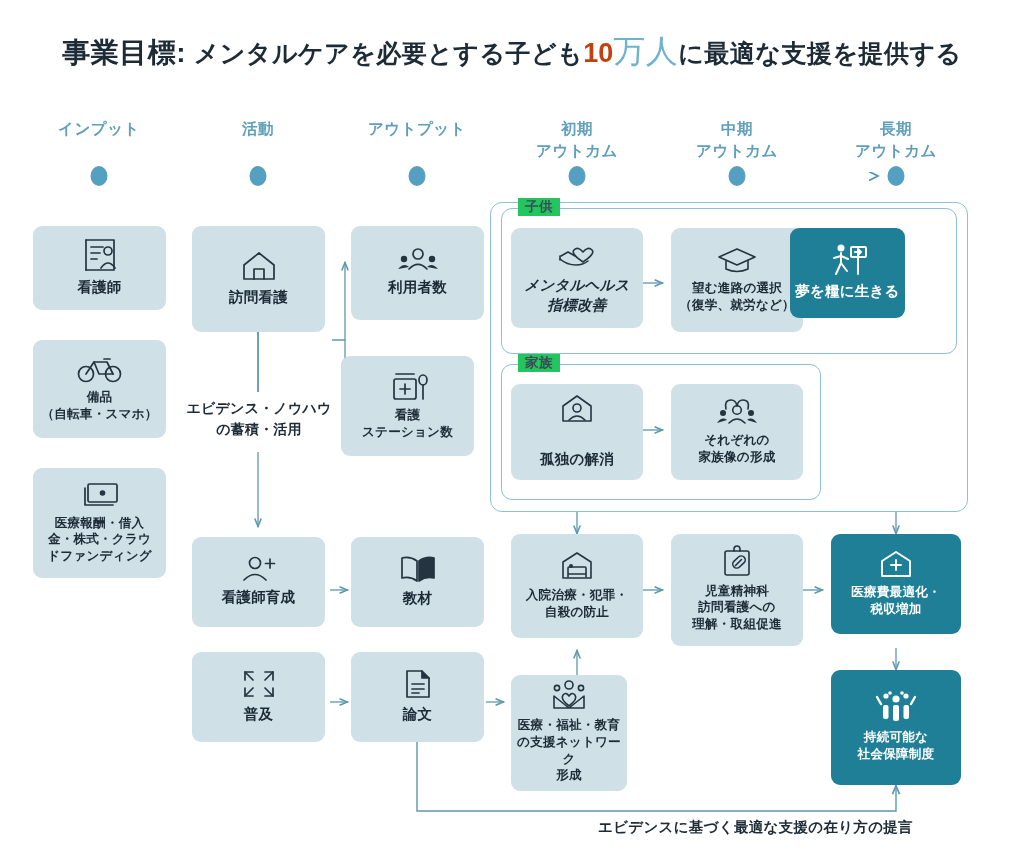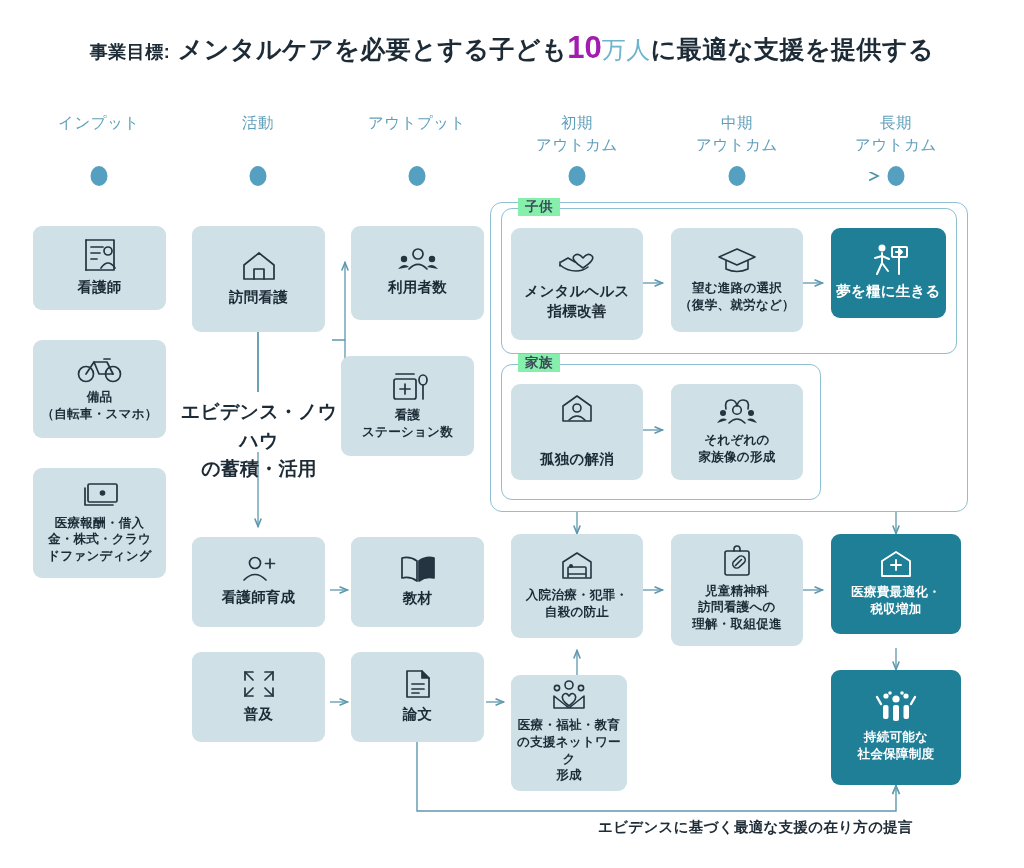--- a/index.html
+++ b/index.html
@@ -26,33 +26,34 @@
   #title {
     position: absolute;
     left: 0; top: 30px;
     width: 1024px;
     text-align: center;
     font-size: 25px;
     font-weight: 700;
     letter-spacing: 0.5px;
     white-space: nowrap;
   }
-  #title .tprefix { font-size: 18px; font-weight: 700; }
-  #title .big { font-size: 31px; font-weight: 700; color: #a21caf; letter-spacing: 0px; }
-  #title .bigsmall { font-size: 24px; font-weight: 400; color: #6eb4cc; }
+  #title .tprefix { font-size: 28px; font-weight: 700; }
+  #title .big { font-size: 27px; font-weight: 700; color: #c2410c; letter-spacing: 0px; }
+  #title .bigsmall { font-size: 32px; font-weight: 400; color: #6eb4cc; }
   
   .phase-head {
     position: absolute;
     width: 150px;
     text-align: center;
     color: #5f9fba;
     font-size: 15.5px;
-    font-weight: 400;
+    font-weight: 700;
     line-height: 1.45;
     letter-spacing: 0.5px;
+    margin-top: 6px;
   }
   
   #timeline { position: absolute; left: 0; top: 160px; width: 1024px; height: 32px; }
   
   .box {
     position: absolute;
     background: #cfe0e7;
     border-radius: 9px;
     box-sizing: border-box;
     display: flex;
@@ -83,37 +84,37 @@
     position: absolute;
     border: 1.6px solid #8dc0d2;
     border-radius: 11px;
     box-sizing: border-box;
     background: transparent;
   }
   .group-frame > .glabel {
     position: absolute;
     top: -11px;
     left: 16px;
-    background: #86efac;
+    background: #22c55e;
     padding: 0 7px;
     font-size: 13.5px;
     font-weight: 700;
     color: #3b4c58;
     letter-spacing: 0.5px;
   }
   .outer-frame {
     position: absolute;
     border: 1.6px solid #8dc0d2;
     border-radius: 12px;
     box-sizing: border-box;
   }
   
   .freetext {
     position: absolute;
-    font-size: 19px;
+    font-size: 14px;
     font-weight: 700;
     line-height: 1.5;
     color: #1d2b36;
     text-align: center;
     letter-spacing: 0.2px;
     white-space: pre-line;
   }
   .caption {
     position: absolute;
     font-size: 14.5px;
@@ -353,21 +354,21 @@
         <path d="M6 3 H21 L28 10 V29 H6 Z"></path>
         <path d="M21 3 V10 H28" fill="#243440"></path>
         <line x1="11" y1="16" x2="23" y2="16"></line>
         <line x1="11" y1="21" x2="23" y2="21"></line>
         <line x1="11" y1="25" x2="18" y2="25"></line>
       </svg>
     </span>
     <span class="lbl">論文</span>
   </div>
 
-  <div class="box" style="left:511px; top:228px; width:132px; height:112px;">
+  <div class="box" style="left:511px; top:228px; width:132px; height:100px;font-style:italic;">
     <span class="ico">
       <svg width="44" height="32" viewBox="0 0 44 32" fill="none" stroke="#243440" stroke-width="1.6" stroke-linecap="round" stroke-linejoin="round">
         <path d="M28 13 q-5 -6 -9 -2 q-3.5 3.5 9 12 q12.5 -8.5 9 -12 q-4 -4 -9 2 Z"></path>
         <path d="M6 17 L13 13 L20 17"></path>
         <path d="M5 20 q7 6 16 6 q7 0 12 -4"></path>
         <path d="M5 17 V21"></path>
       </svg>
     </span>
     <span class="lbl">メンタルヘルス
 指標改善</span>
@@ -377,21 +378,21 @@
     <span class="ico">
       <svg width="44" height="30" viewBox="0 0 44 30" fill="none" stroke="#243440" stroke-width="1.6" stroke-linecap="round" stroke-linejoin="round">
         <path d="M22 4 L40 12 L22 20 L4 12 Z"></path>
         <path d="M33 16 V24 q-11 5 -22 0 V16"></path>
       </svg>
     </span>
     <span class="lbl sm">望む進路の選択
 （復学、就労など）</span>
   </div>
 
-  <div class="box dark" style="left:831px; top:228px; width:115px; height:90px;">
+  <div class="box dark" style="left:790px; top:228px; width:115px; height:90px;">
     <span class="ico">
       <svg width="40" height="34" viewBox="0 0 40 34" fill="none" stroke="#ffffff" stroke-width="2" stroke-linecap="round" stroke-linejoin="round">
         <circle cx="13" cy="5" r="3.5" fill="#ffffff" stroke="none"></circle>
         <path d="M13 10 V20"></path>
         <path d="M13 20 L8 31"></path>
         <path d="M13 20 L19 28"></path>
         <path d="M6 15 L13 13 L20 16"></path>
         <line x1="30" y1="6" x2="30" y2="31"></line>
         <rect x="23" y="4" width="15" height="10" rx="1" fill="none"></rect>
         <path d="M27 9 h6 m-2.5 -2.5 L33 9 l-2.5 2.5"></path>

